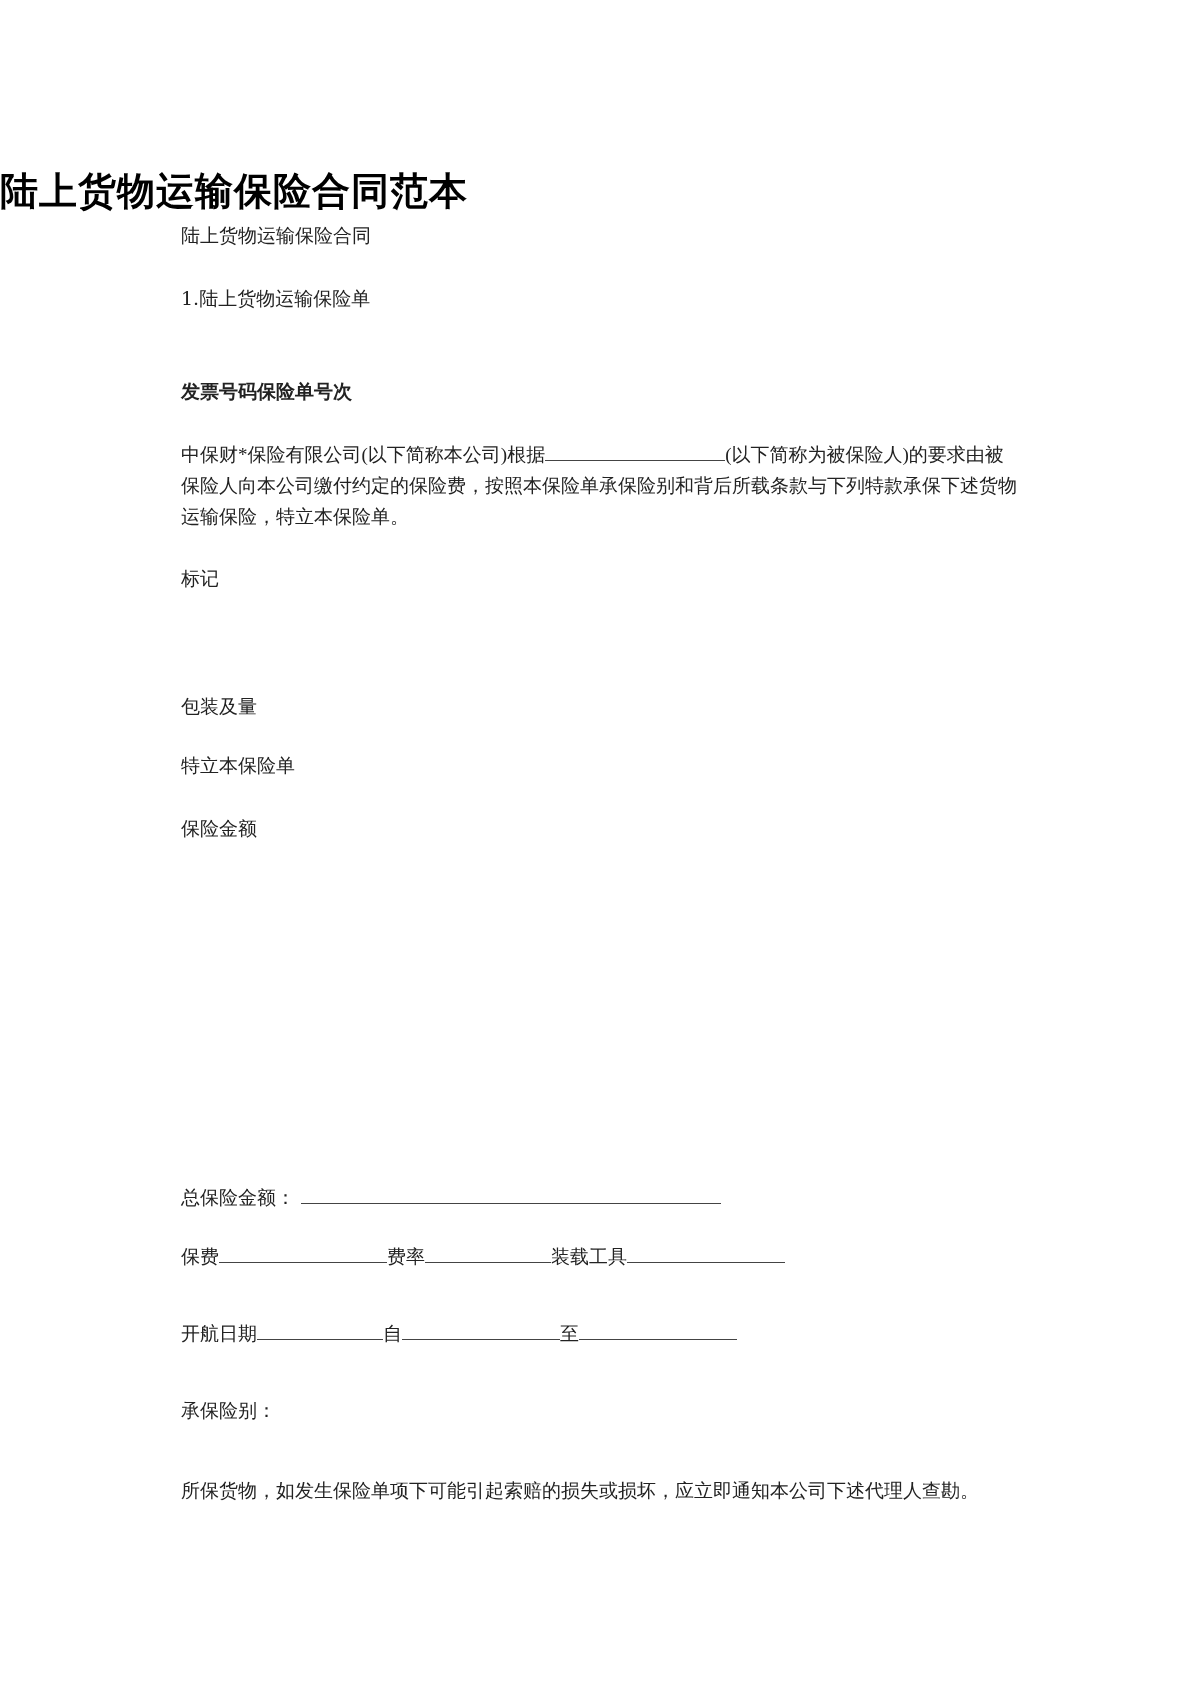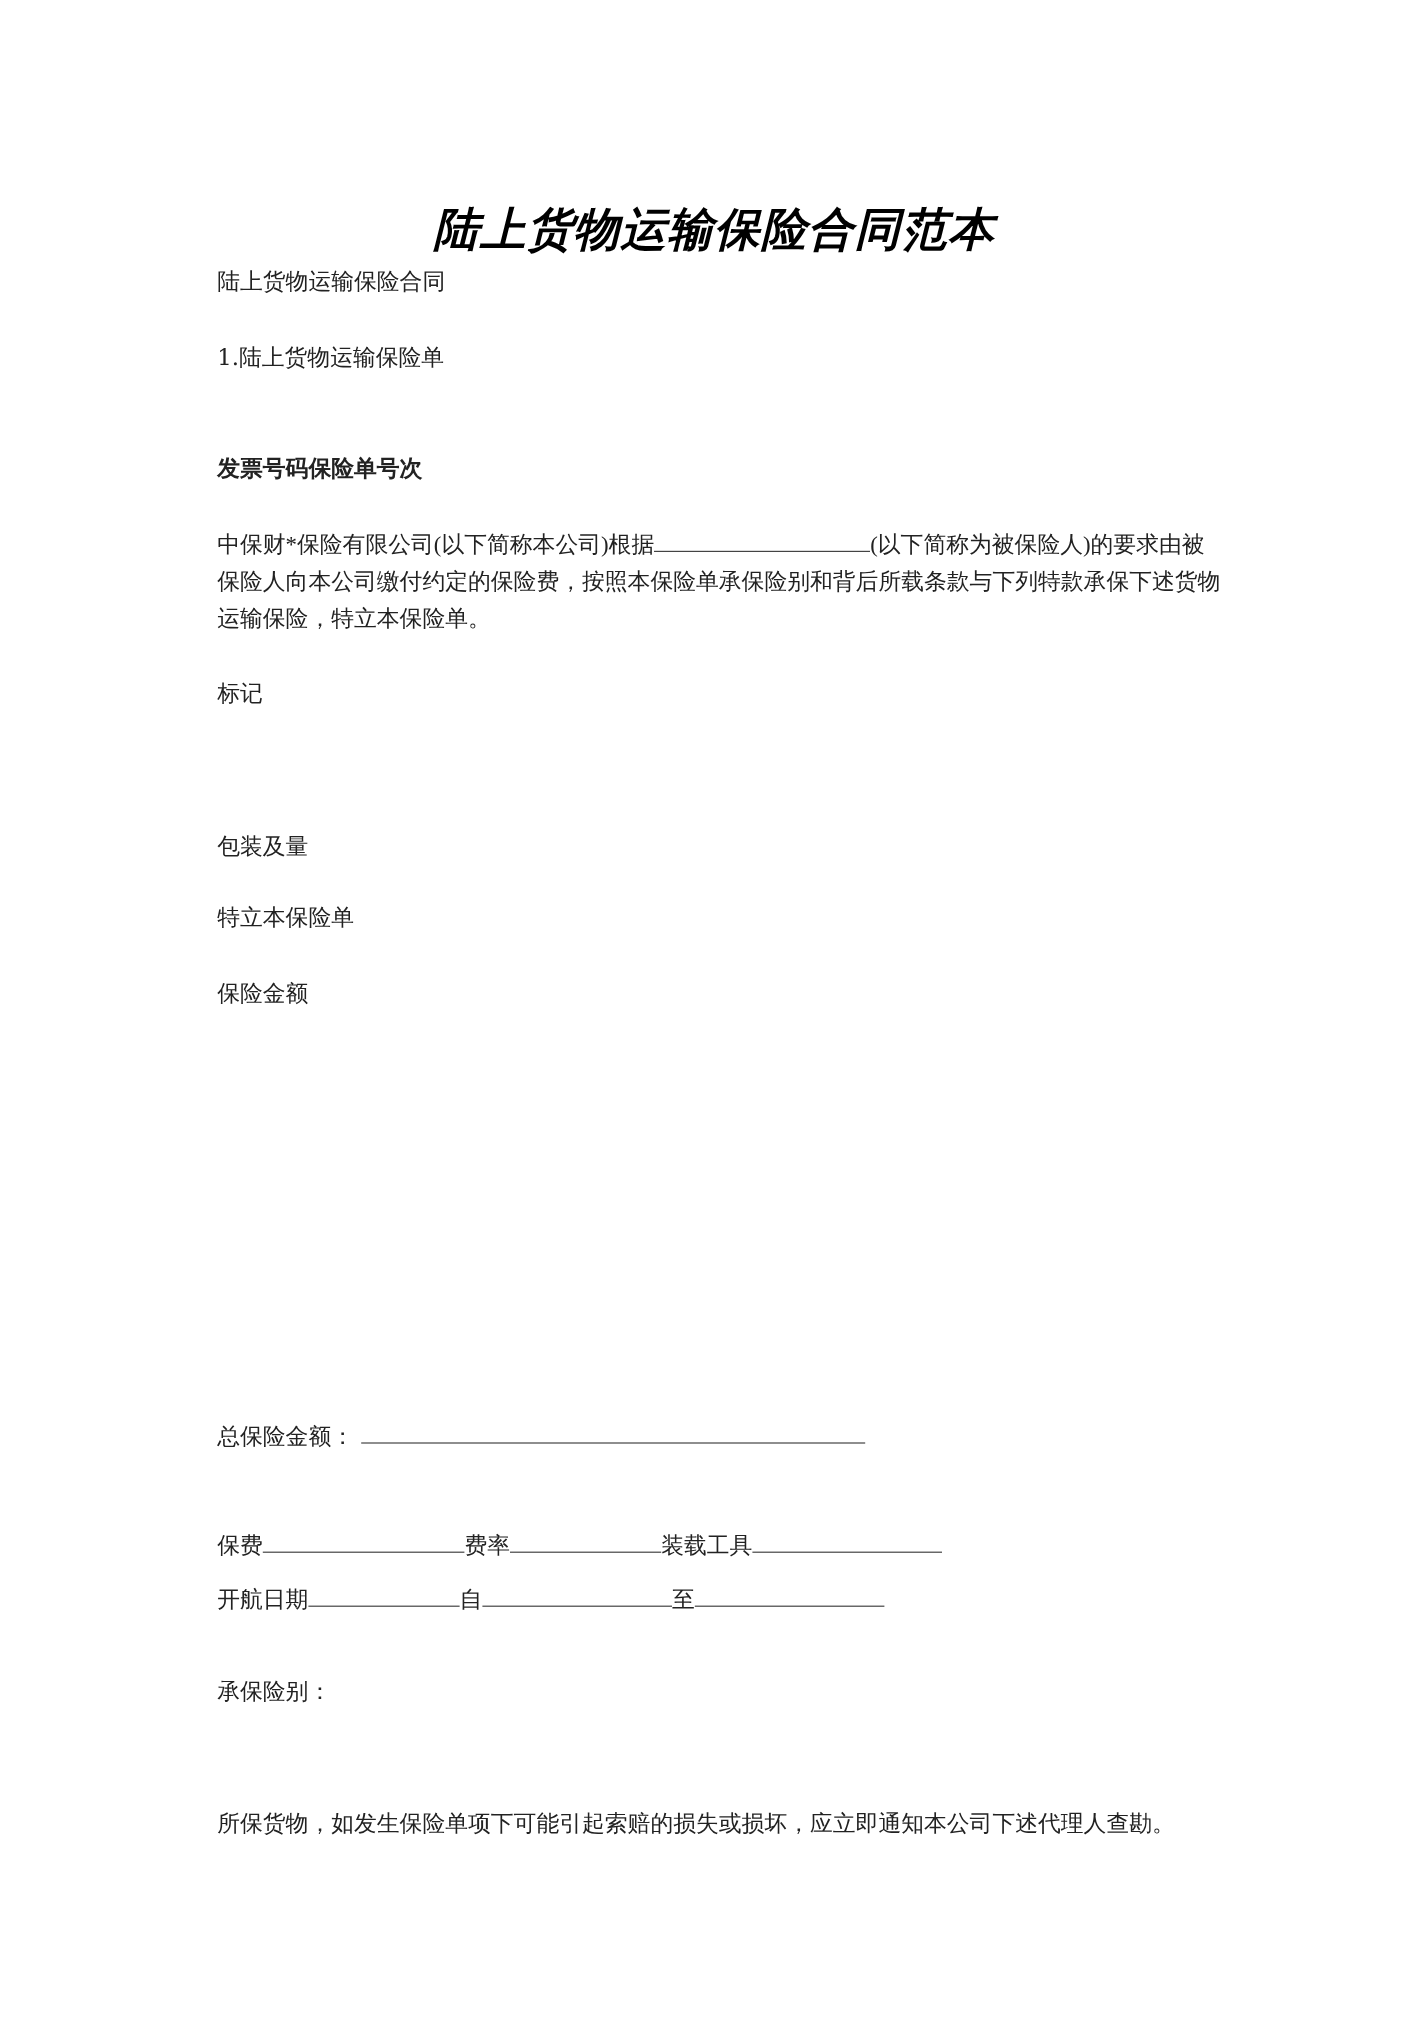--- a/index.html
+++ b/index.html
@@ -1,20 +1,20 @@
 <!DOCTYPE html>
 <html><head>
 <meta charset="utf-8">
 <style>
   html, body { margin: 0; padding: 0; background: #ffffff; }
   body { width: 1190px; height: 1683px; position: relative; overflow: hidden;
          font-family: "DejaVu Serif", "Liberation Serif", serif; color: #222; }
-  .title { position: absolute; left: 0; width: 1190px; top: 166px; text-align: center;
+  .title { position: absolute; left: 0; width: 1190px; top: 166px; text-align: left;
            font-size: 38px; font-weight: bold; color: #000; letter-spacing: 1px;
-           font-family: "DejaVu Sans", "Liberation Sans", sans-serif; font-style: italic; }
+           font-family: "DejaVu Sans", "Liberation Sans", sans-serif; }
   .line { position: absolute; left: 181px; font-size: 19px; line-height: 30px; white-space: nowrap; }
   .para { position: absolute; left: 181px; width: 840px; font-size: 19px; line-height: 31px; font-family: Liberation Serif, serif; }
   .blank { display: inline-block; border-bottom: 1px solid #444; height: 20px; vertical-align: baseline; }
 </style>
 </head>
 <body>
 
 <div class="title">陆上货物运输保险合同范本</div>
 
 <div class="line" style="top:220px;">陆上货物运输保险合同</div>
@@ -28,23 +28,23 @@
 <div class="line" style="top:563px;">标记</div>
 <div class="line" style="top:691px;">包装及量</div>
 <div class="line" style="top:750px;">特立本保险单</div>
 <div class="line" style="top:813px;">保险金额</div>
 
 <div class="line" style="top:1162px;margin-top:20px;">
   <span>总保险金额：</span>
   <span class="blank" style="width:420px;"></span>
 </div>
 
-<div class="line" style="top:1273px;">
+<div class="line" style="top:1241px;">
   <span>保费</span><span class="blank" style="width:168px;"></span><span>费率</span><span class="blank" style="width:126px;"></span><span>装载工具</span><span class="blank" style="width:158px;"></span>
 </div>
 
 <div class="line" style="top:1318px;">
   <span>开航日期</span><span class="blank" style="width:126px;"></span><span>自</span><span class="blank" style="width:158px;"></span><span>至</span><span class="blank" style="width:158px;"></span>
 </div>
 
 <div class="line" style="top:1395px;text-align:right;">承保险别：</div>
 
-<div class="para" style="top:1475px; width:850px;margin-top:30px;">所保货物，如发生保险单项下可能引起索赔的损失或损坏，应立即通知本公司下述代理人查勘。</div>
+<div class="para" style="top:1475px; width:850px;">所保货物，如发生保险单项下可能引起索赔的损失或损坏，应立即通知本公司下述代理人查勘。</div>
 
 </body></html>

